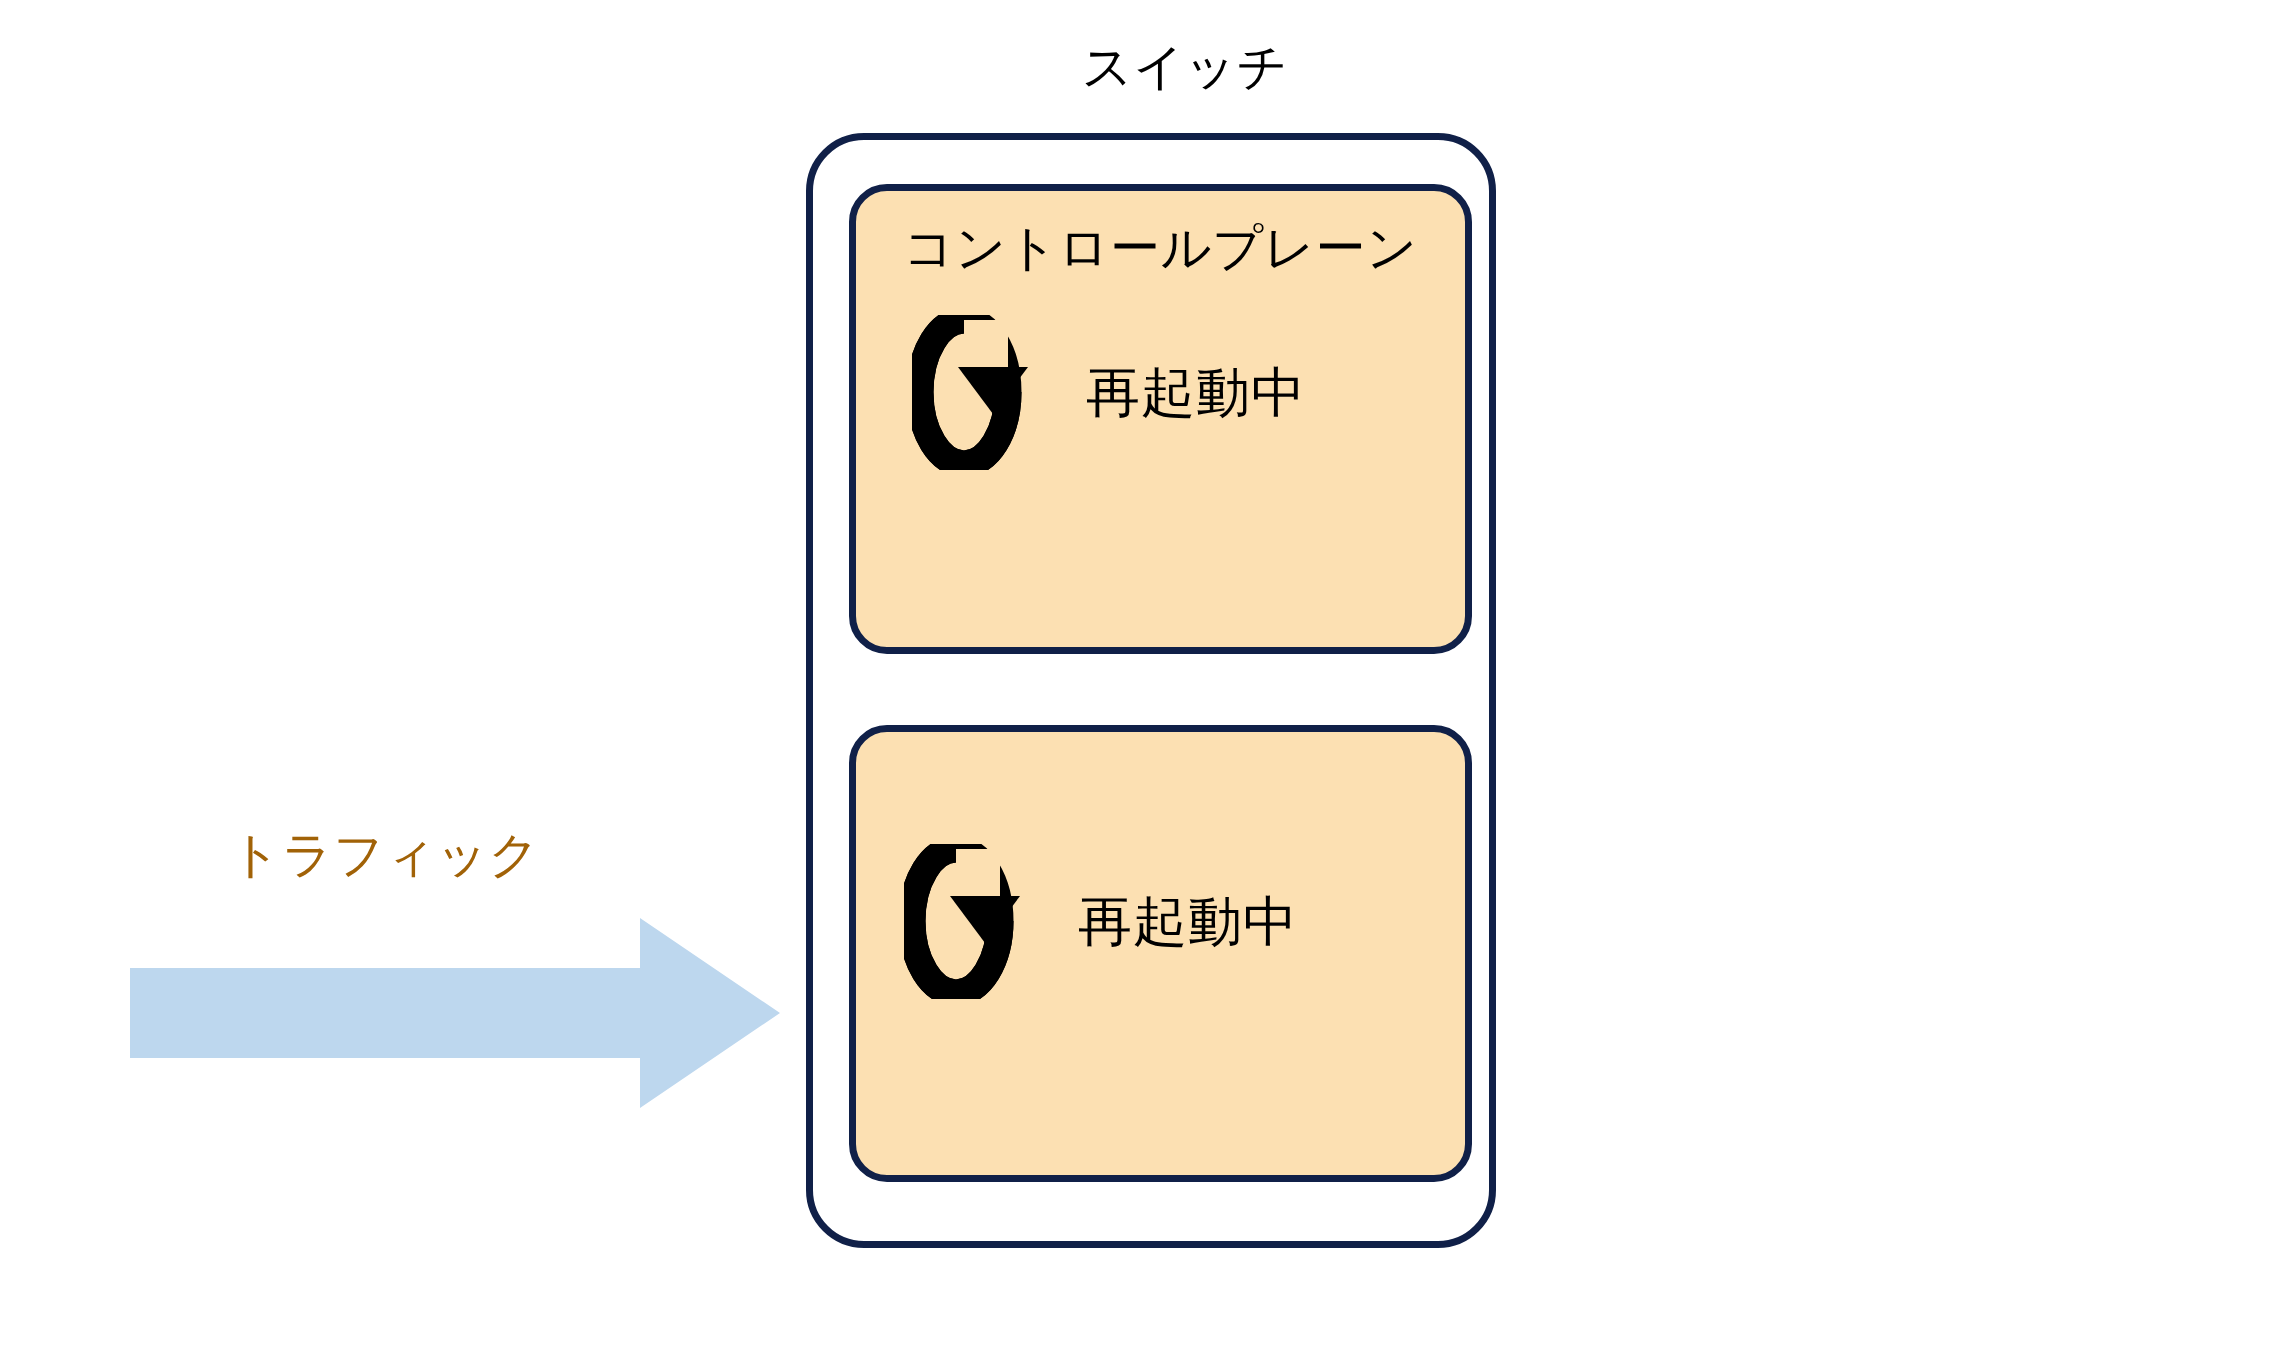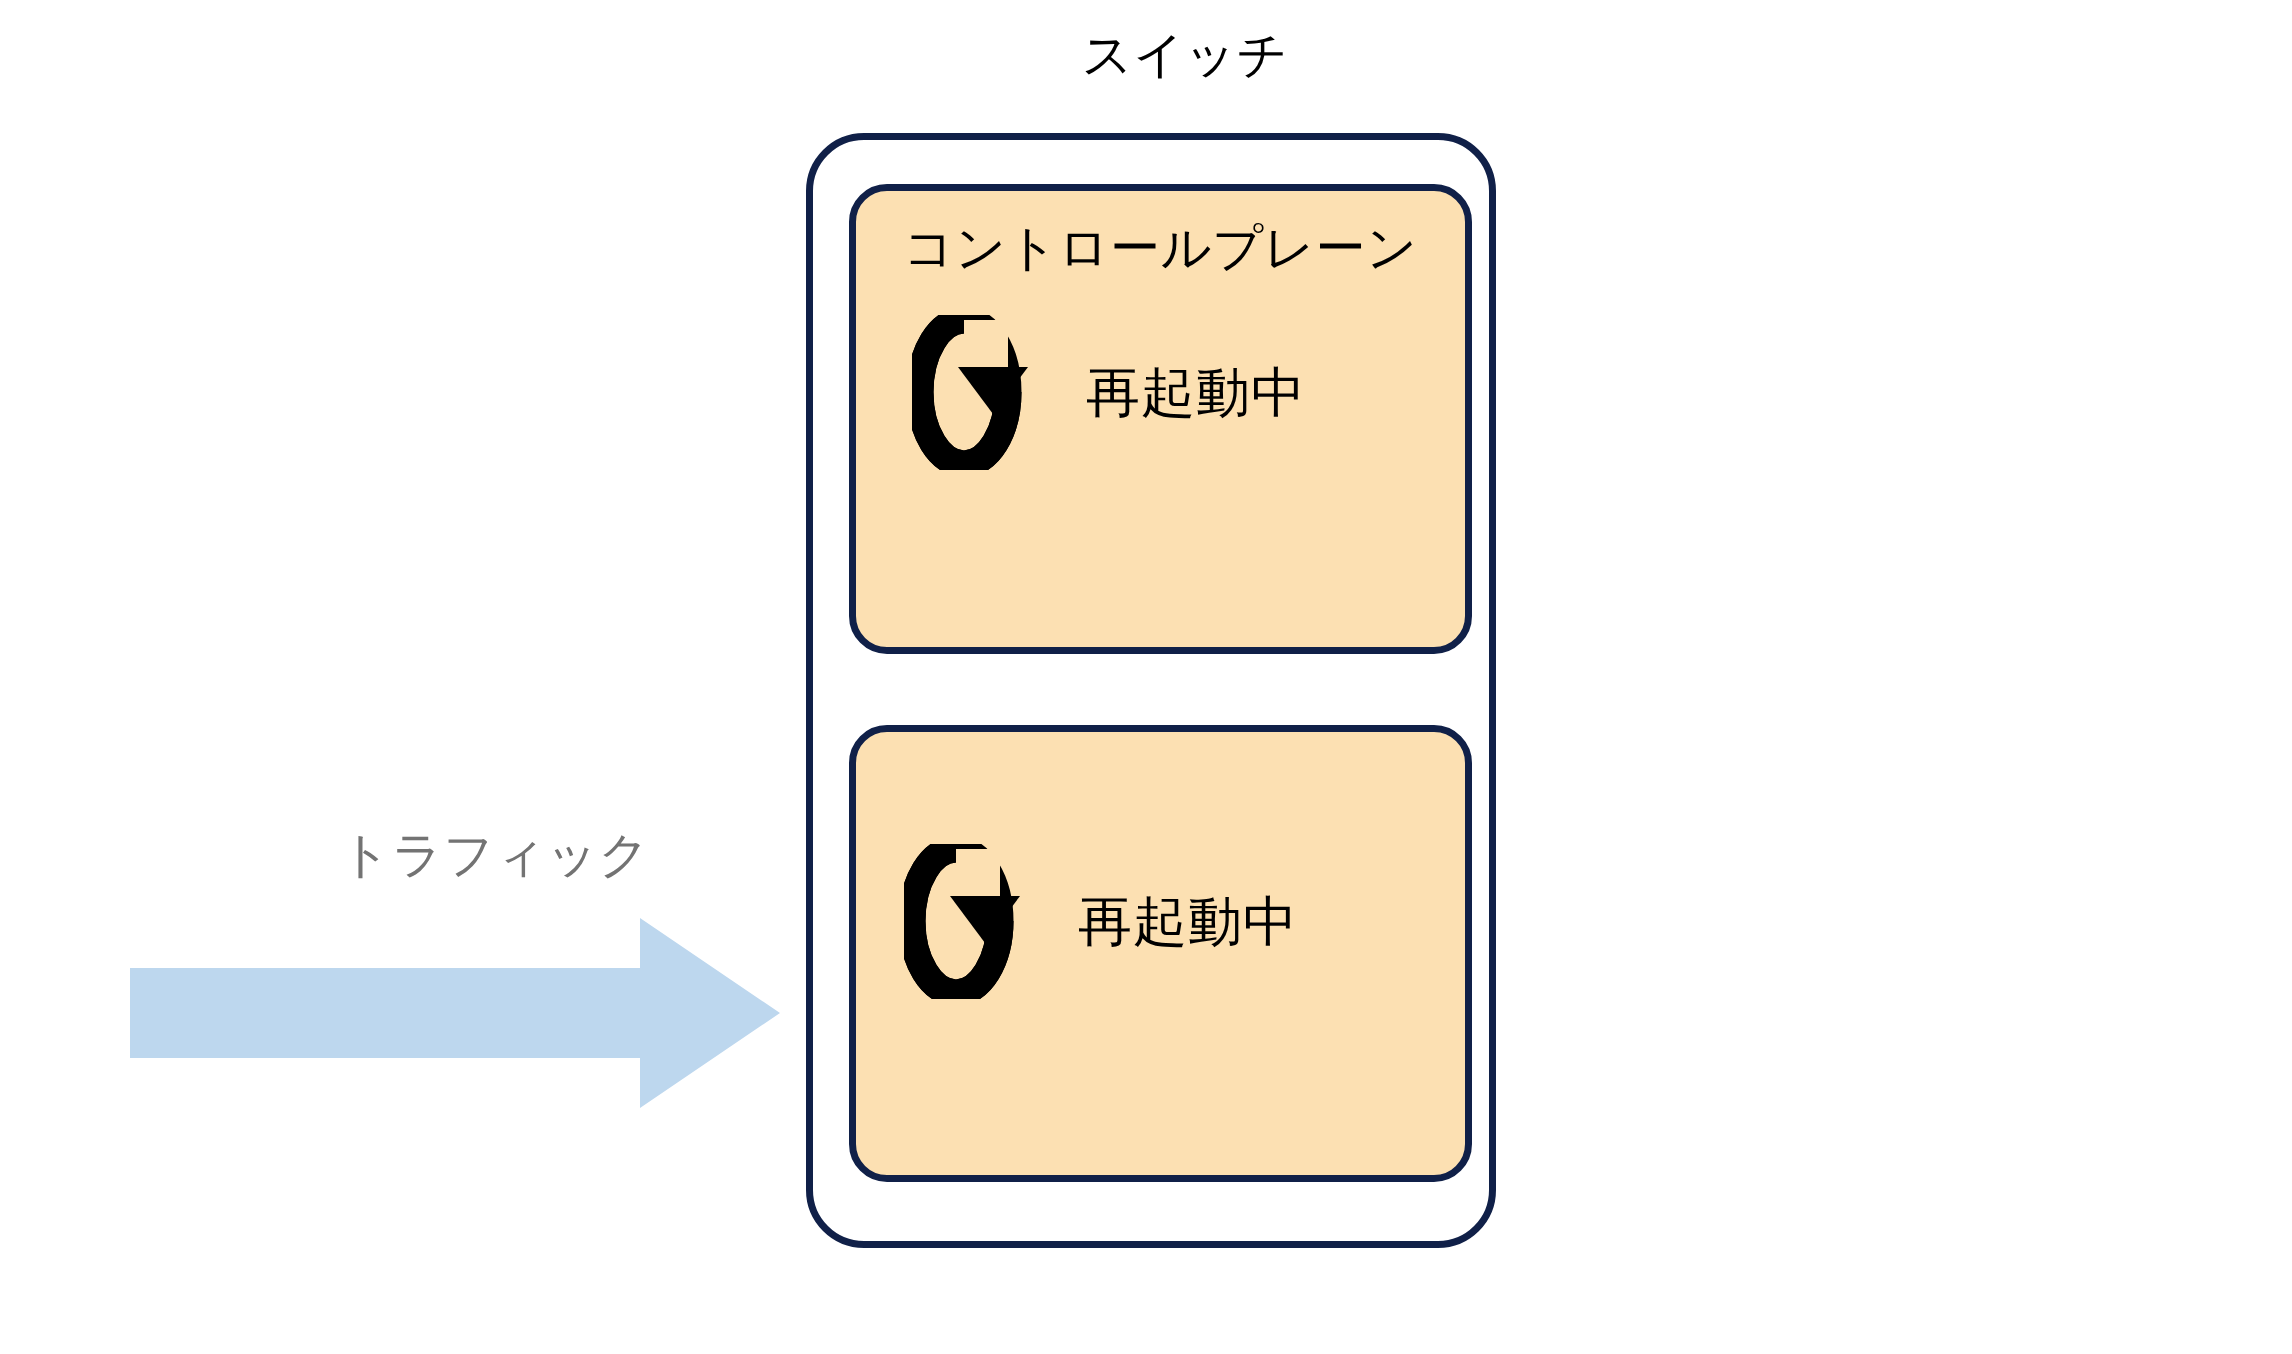--- a/index.html
+++ b/index.html
@@ -20,21 +20,21 @@
 
   .canvas {
     position: absolute;
     inset: 0;
   }
 
   
   .switch-title {
     position: absolute;
     left: 1035px;
-    top: 28px;
+    top: 40px;
     width: 300px;
     text-align: center;
     font-size: 50px;
     line-height: 1.1;
     letter-spacing: 0.5px;
     white-space: nowrap;
     color: #000;
   }
 
   
@@ -102,26 +102,26 @@
     white-space: nowrap;
     color: #000;
   }
 
   
   .traffic-label {
     position: absolute;
     left: 230px;
     top: 828px;
     width: 420px;
-    text-align: right;
+    text-align: left;
     font-size: 50px;
     line-height: 1.1;
     letter-spacing: 0.5px;
     white-space: nowrap;
-    color: #737373;
+    color: #a16207;
   }
 
   
   .traffic-arrow {
     position: absolute;
     left: 130px;
     top: 918px;
     width: 650px;
     height: 190px;
     display: block;

